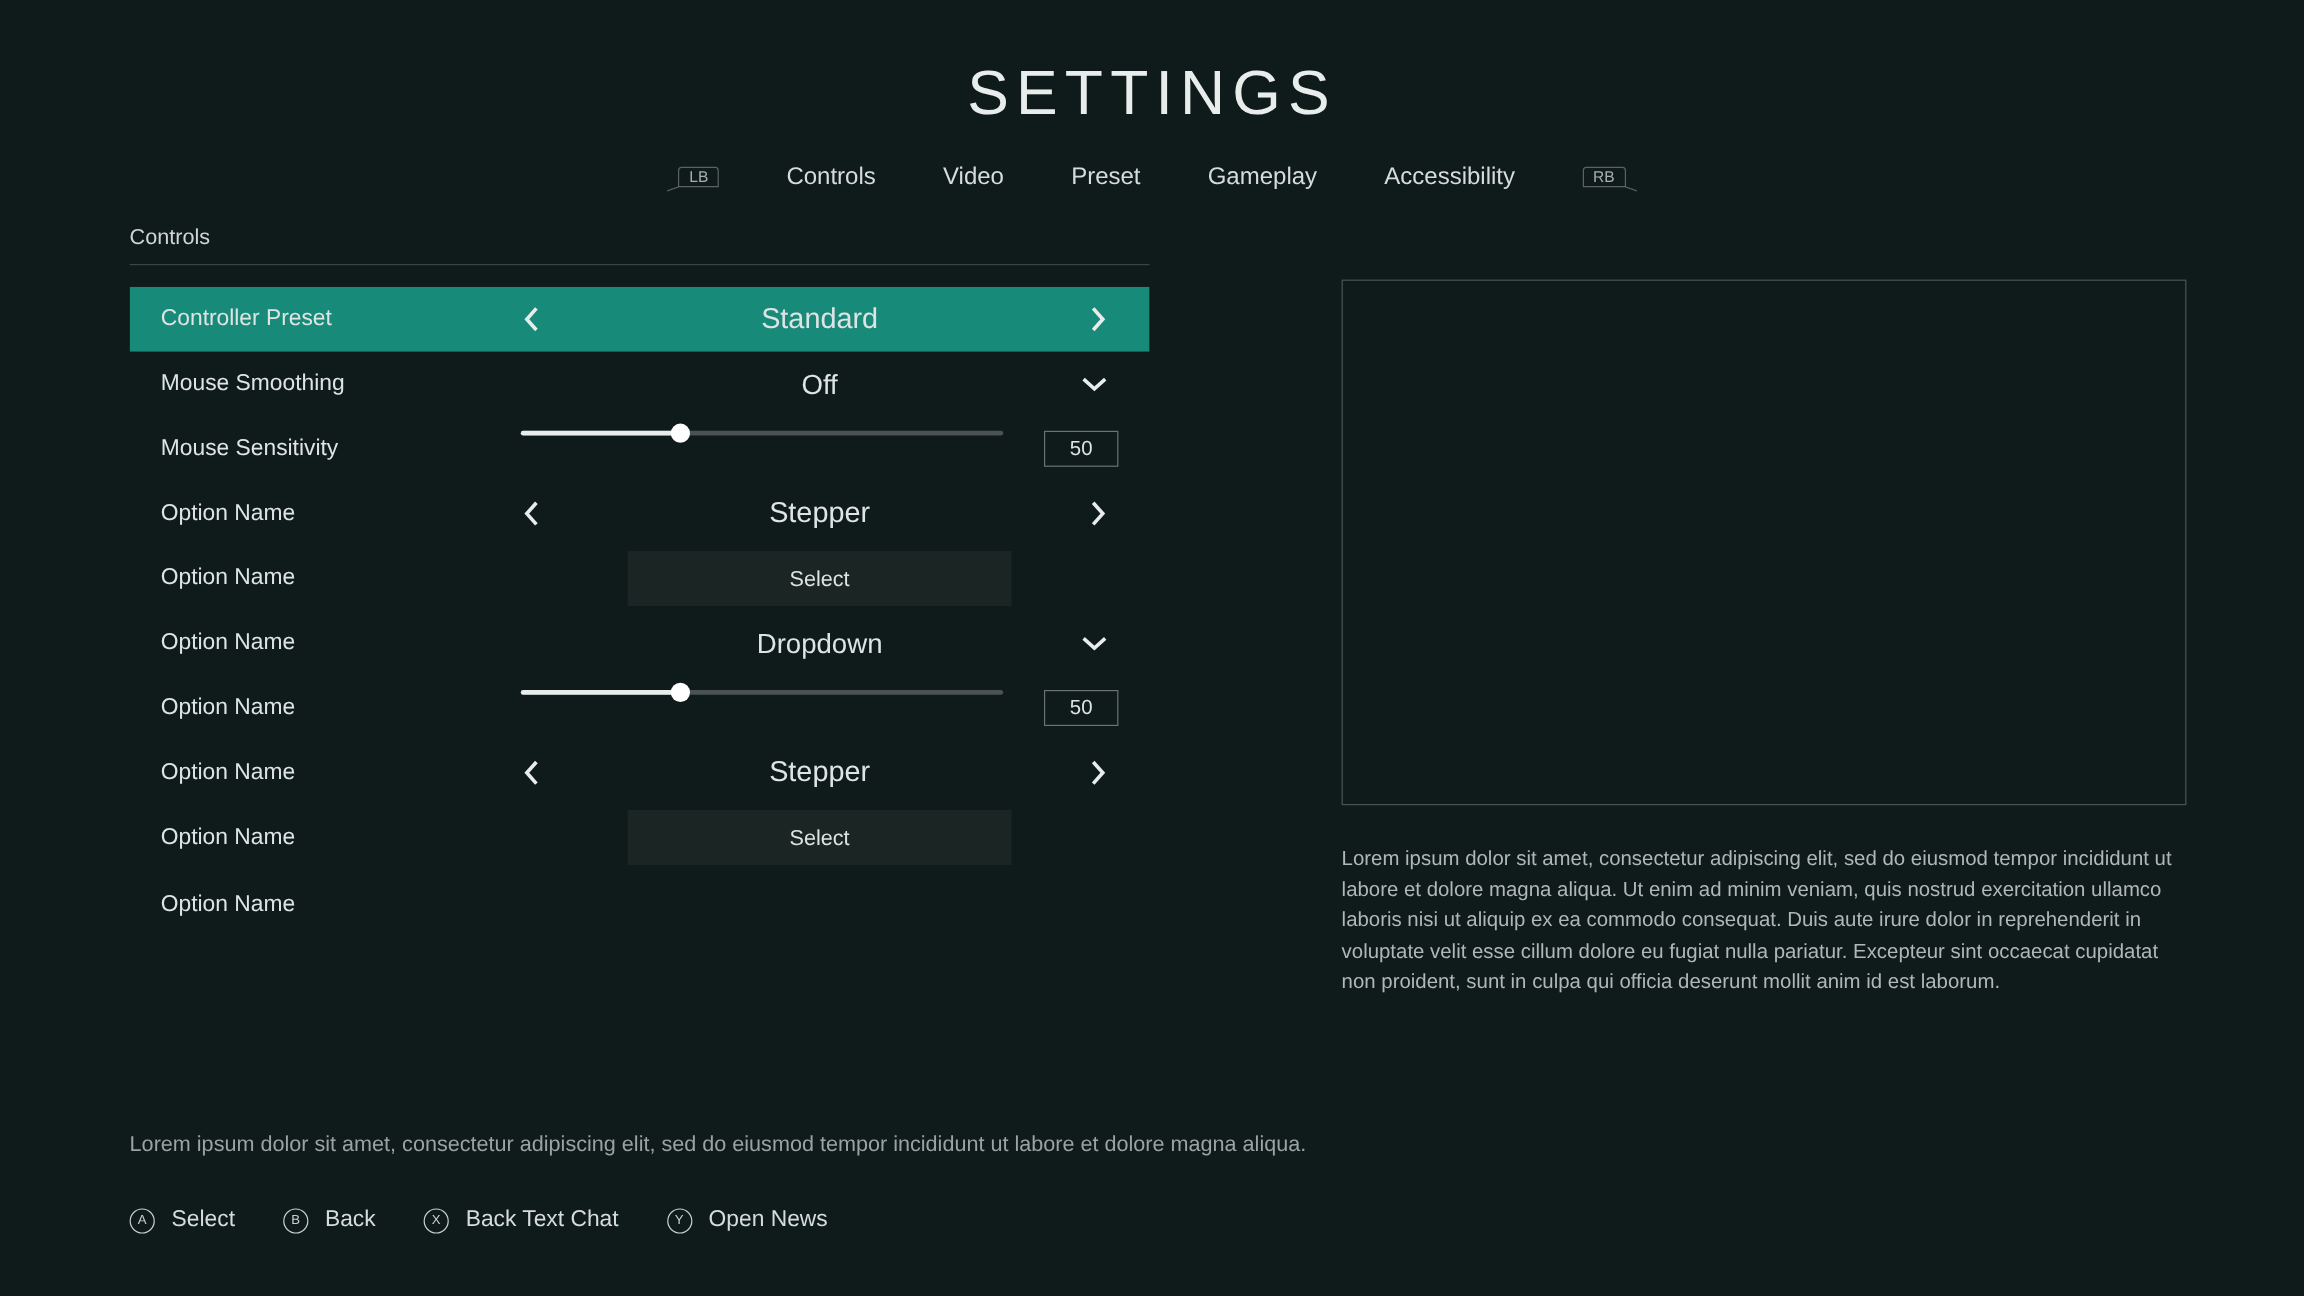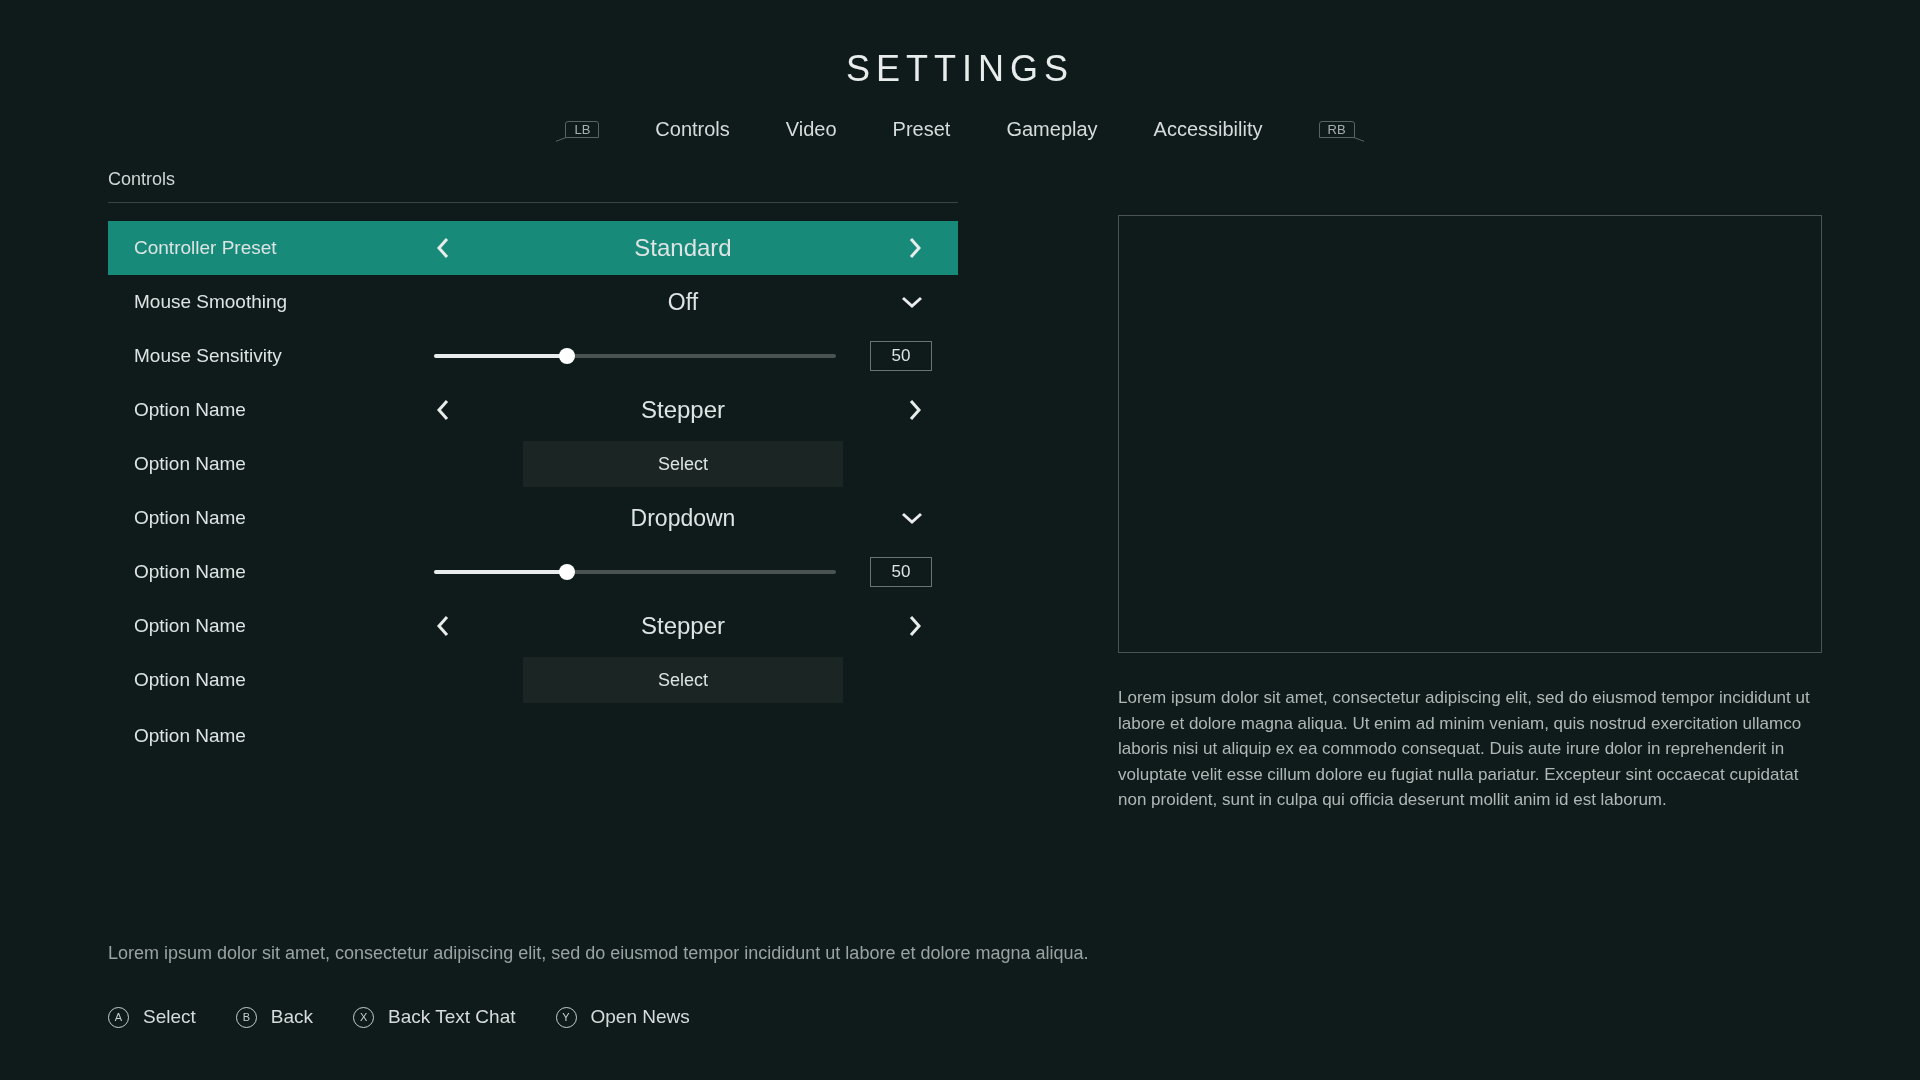--- a/index.html
+++ b/index.html
@@ -7,21 +7,21 @@
   width: 1920px;
   height: 1080px;
   background: #0f1a1a;
   font-family: -apple-system, BlinkMacSystemFont, "Segoe UI", Arial, sans-serif;
   color: #dde4e3;
   overflow: hidden;
   position: relative;
 }
 .page-title {
   text-align: center;
-  font-size: 36px;
+  font-size: 52px;
   font-weight: 300;
   letter-spacing: 6px;
   padding: 48px 0 28px;
   color: #e8eceb;
 }
 .tabs-row {
   display: flex;
   justify-content: center;
   align-items: center;
   gap: 56px;
@@ -128,21 +128,20 @@
 .dropdown-val { font-size: 23px; }
 .dropdown-chev {
   position: absolute;
   right: 8px;
   width: 24px;
   height: 14px;
 }
 .dropdown-chev svg { width: 100%; height: 100%; stroke: #e8eceb; stroke-width: 3; fill: none; }
 .slider-wrap {
   display: flex;
-  align-items: center;
   width: 100%;
   gap: 34px;
 }
 .slider-track {
   flex: 1;
   height: 4px;
   background: #4a5352;
   position: relative;
   border-radius: 2px;
 }

